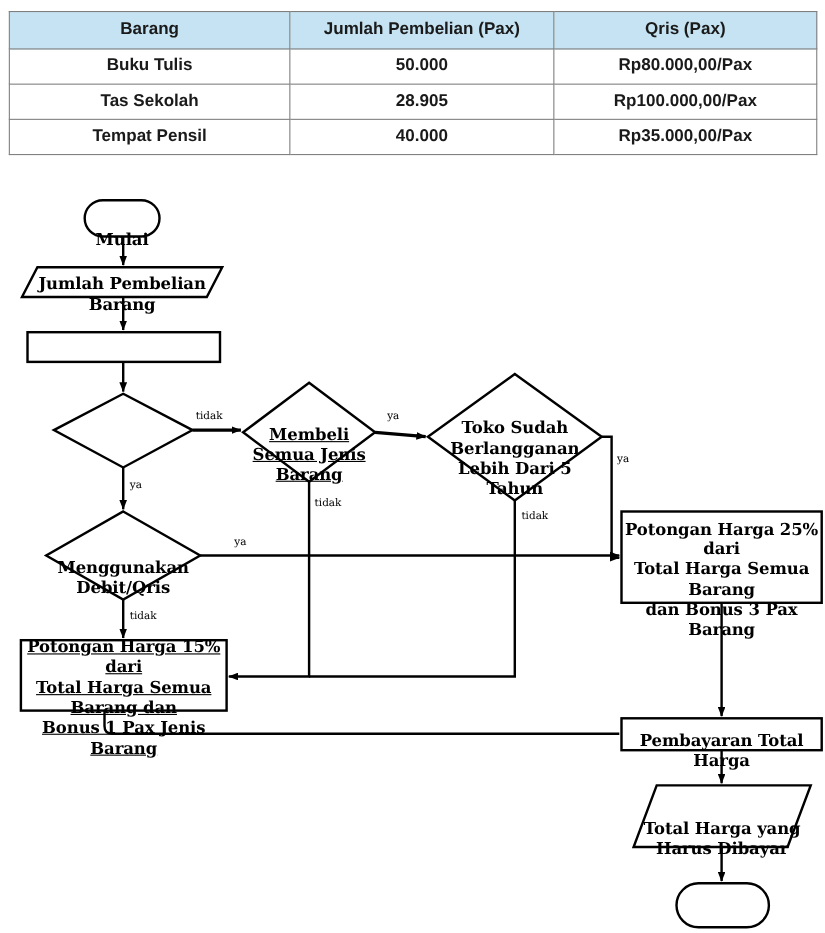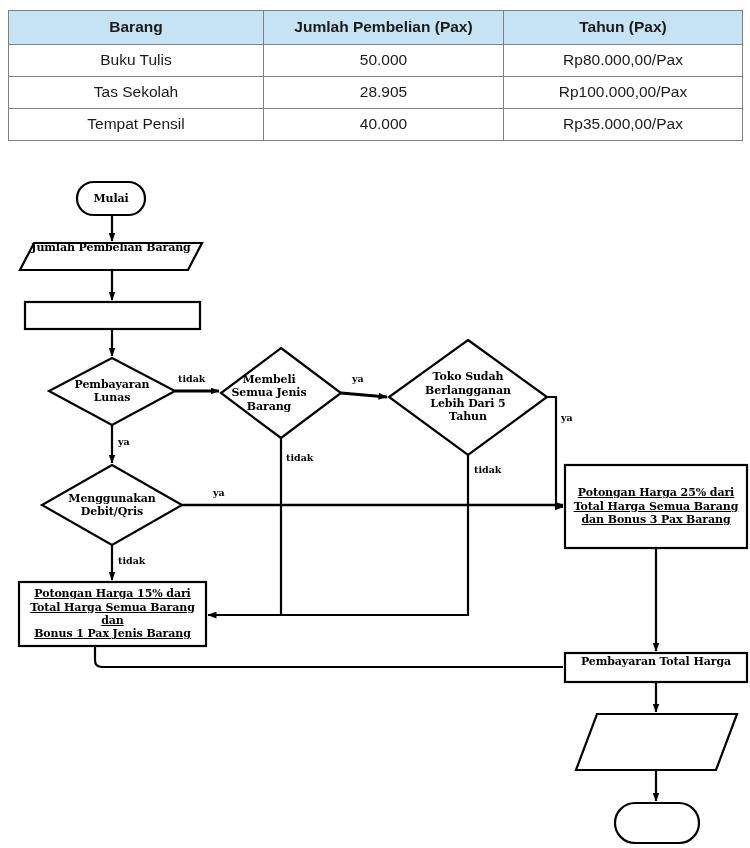--- a/index.html
+++ b/index.html
@@ -35,72 +35,73 @@
     color: #1a1a1a;
     padding: 4px 2px;
     line-height: 1.35;
   }
   table.price-table th {
     background: #c5e3f2;
     font-weight: bold;
     height: 25px;
     border-color: #7f7f7f;
   }
-  table.price-table td { height: 23px; font-weight: normal; }
+  table.price-table td { height: 23px; font-weight: bold; }
   table.price-table col.c0 { width: 255px; }
   table.price-table col.c1 { width: 240px; }
   table.price-table col.c2 { width: 239px; }
 
   
   #flow {
     position: absolute;
     left: 0;
     top: 140px;
     width: 750px;
     height: 708px;
   }
   #flow svg { display: block; }
 
   .fc-label {
     position: absolute;
     font-family: "DejaVu Serif", serif;
     font-weight: bold;
-    font-size: 11px;
+    font-size: 15px;
     color: #000;
     text-align: center;
     line-height: 1.22;
     letter-spacing: -0.1px;
     pointer-events: none;
     white-space: pre-line;
+    margin-top: 20px;
   }
   .edge-label {
     position: absolute;
     font-family: "DejaVu Serif", serif;
-    font-weight: bold;
+    font-weight: normal;
     font-size: 9.5px;
     color: #000;
     white-space: nowrap;
   }
   .ctr { display: flex; align-items: center; justify-content: center; }
 </style>
 </head>
 <body>
 
 <div id="price-table-wrap">
   <table class="price-table">
     <colgroup>
         <col class="c0">
         <col class="c1">
         <col class="c2">
       </colgroup>
     <thead>
       <tr>
         <th>Barang</th>
         <th>Jumlah Pembelian (Pax)</th>
-        <th>Tahun (Pax)</th>
+        <th>Qris (Pax)</th>
       </tr>
     </thead>
     <tbody>
       <tr>
         <td>Buku Tulis</td>
         <td>50.000</td>
         <td>Rp80.000,00/Pax</td>
       </tr>
       <tr>
         <td>Tas Sekolah</td>
@@ -173,45 +174,45 @@
 
       <path d="M656,630 L656,661" marker-end="url(#ah)"></path>
     </g>
   </svg>
 
   <div class="fc-label ctr" style="left:77px;  top:42px;  width:68px;  height:33px;">Mulai</div>
 
   <div class="fc-label ctr" style="left:20px;  top:86px; width:182px; height:43px;text-align:center;">Jumlah Pembelian Barang</div>
 
 
-  <div class="fc-label ctr" style="left:52px;  top:229px; width:120px; height:44px;">Pembayaran
-Lunas</div>
-
-  <div class="fc-label ctr" style="left:214px; top:222px; width:110px; height:62px;">Membeli
+
+  <div class="fc-label ctr" style="left:226px; top:222px; width:110px; height:62px;text-decoration:underline;">Membeli
 Semua Jenis
 Barang</div>
 
   <div class="fc-label ctr" style="left:411px; top:215px; width:114px; height:84px;">Toko Sudah
 Berlangganan
 Lebih Dari 5
 Tahun</div>
 
   <div class="fc-label ctr" style="left:44px;  top:343px; width:136px; height:44px;">Menggunakan
 Debit/Qris</div>
 
-  <div class="fc-label ctr" style="left:567px; top:327px; width:178px; height:79px;text-decoration:underline;">Potongan Harga 25% dari
+  <div class="fc-label ctr" style="left:567px; top:327px; width:178px; height:79px;">Potongan Harga 25% dari
 Total Harga Semua Barang
 dan Bonus 3 Pax Barang</div>
 
   <div class="fc-label ctr" style="left:21px;  top:444px; width:183px; height:60px;text-decoration:underline;">Potongan Harga 15% dari
 Total Harga Semua Barang dan
 Bonus 1 Pax Jenis Barang</div>
 
   <div class="fc-label ctr" style="left:565px; top:513px; width:182px; height:18px;">Pembayaran Total Harga</div>
 
+  <div class="fc-label ctr" style="left:578px; top:576px; width:157px; height:52px;">Total Harga yang
+Harus Dibayar</div>
 
 
   <div class="edge-label" style="left:178px; top:233px;">tidak</div>
   <div class="edge-label" style="left:118px; top:296px;">ya</div>
   <div class="edge-label" style="left:352px; top:233px;">ya</div>
   <div class="edge-label" style="left:286px; top:312px;">tidak</div>
   <div class="edge-label" style="left:561px; top:272px;">ya</div>
   <div class="edge-label" style="left:474px; top:324px;">tidak</div>
   <div class="edge-label" style="left:213px; top:347px;">ya</div>
   <div class="edge-label" style="left:118px; top:415px;">tidak</div>

